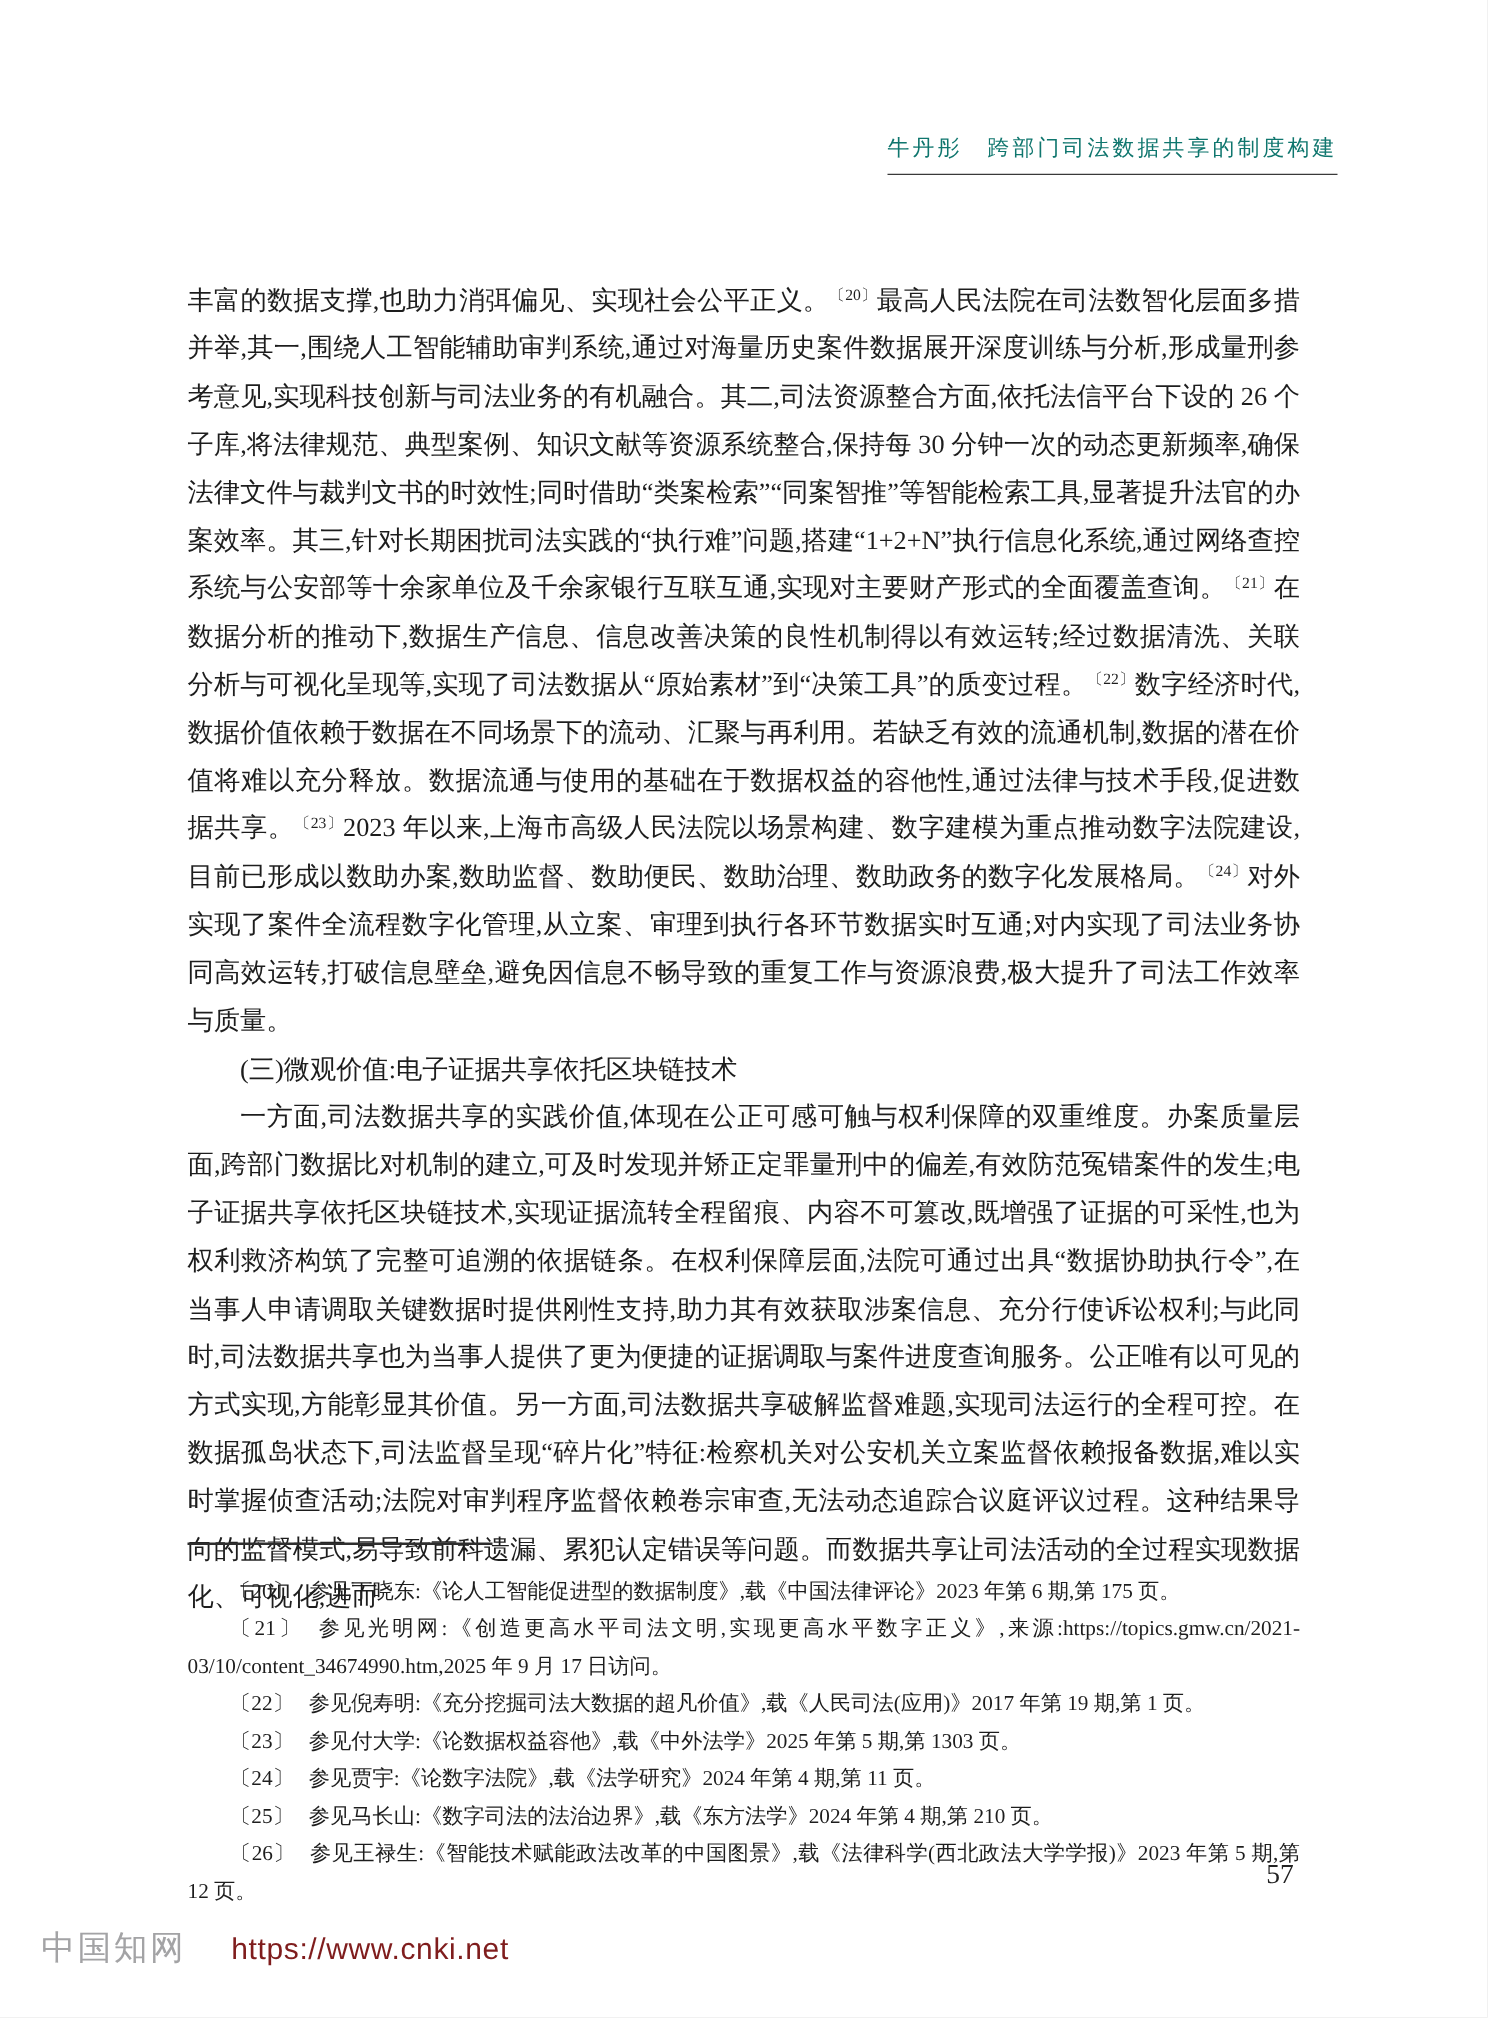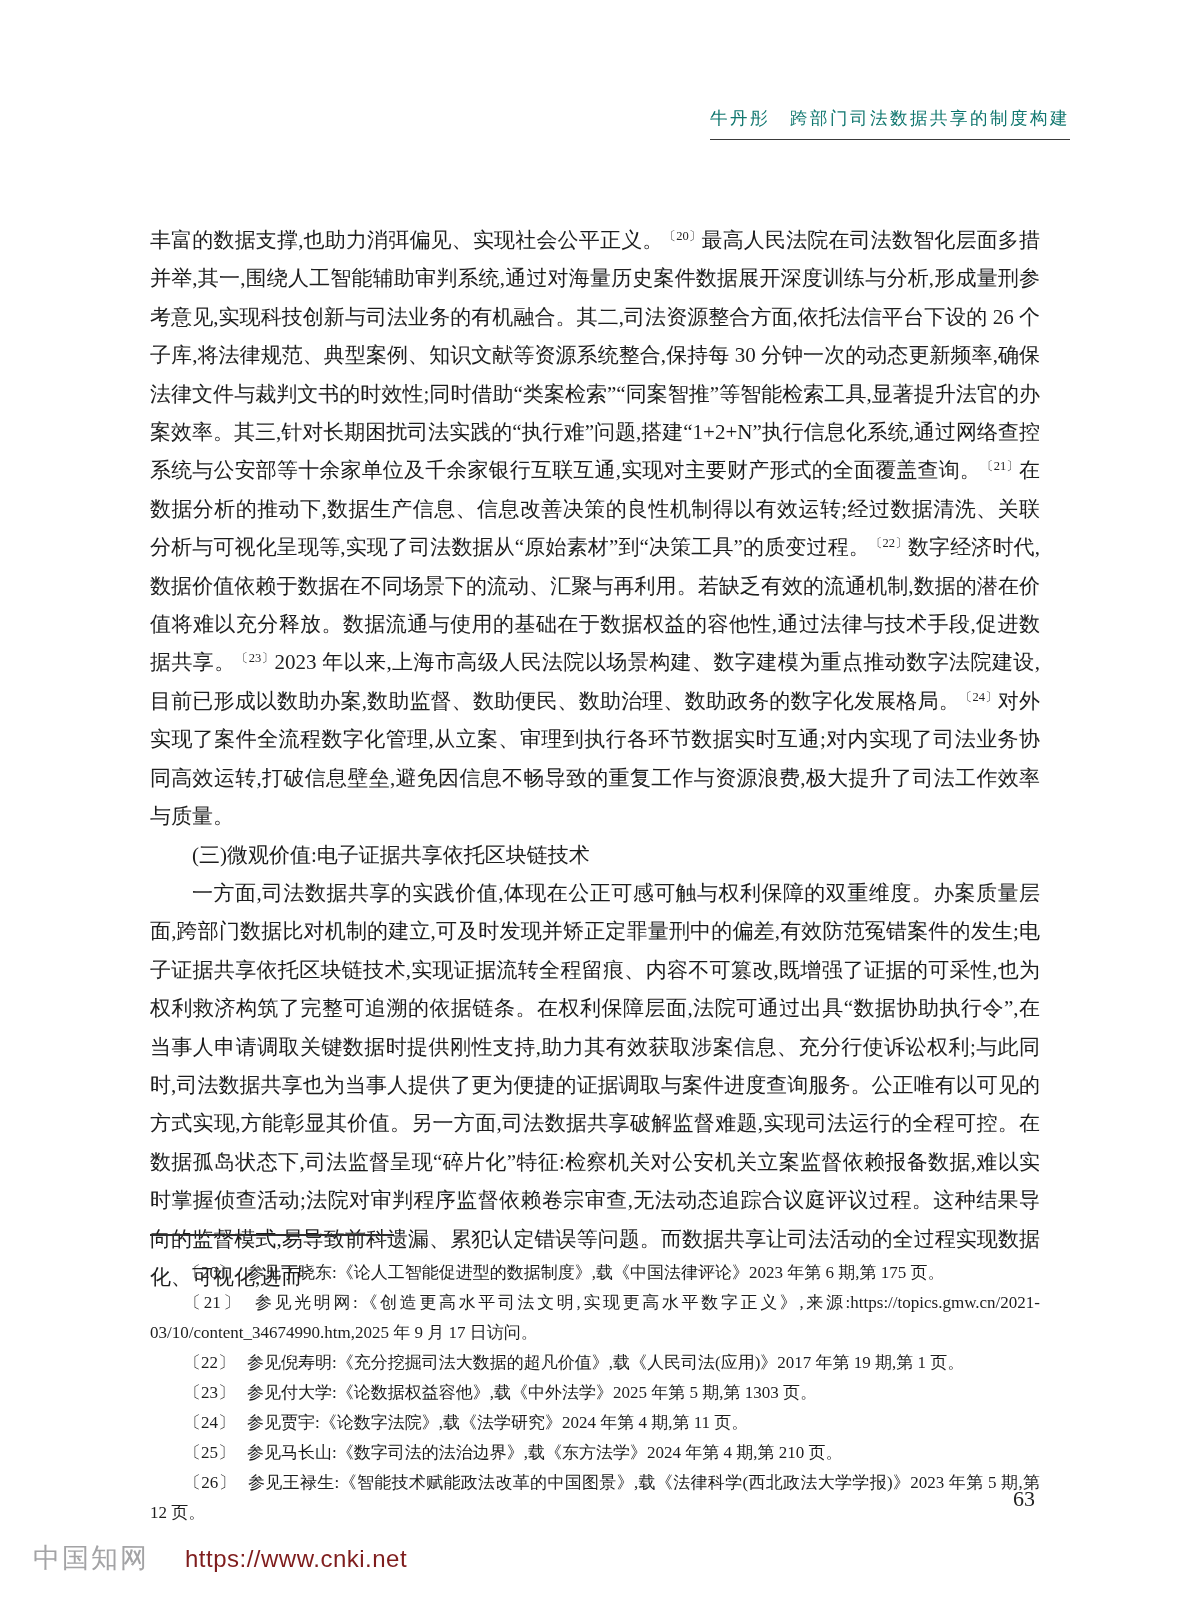--- a/index.html
+++ b/index.html
@@ -65,20 +65,20 @@
         <p class="footnote"><span class="fn-label">〔20〕</span><span class="fn-text">参见丁晓东:《论人工智能促进型的数据制度》,载《中国法律评论》2023 年第 6 期,第 175 页。</span></p>
         <p class="footnote"><span class="fn-label">〔21〕</span><span class="fn-text">参见光明网:《创造更高水平司法文明,实现更高水平数字正义》,来源:https://topics.gmw.cn/2021-03/10/content_34674990.htm,2025 年 9 月 17 日访问。</span></p>
         <p class="footnote"><span class="fn-label">〔22〕</span><span class="fn-text">参见倪寿明:《充分挖掘司法大数据的超凡价值》,载《人民司法(应用)》2017 年第 19 期,第 1 页。</span></p>
         <p class="footnote"><span class="fn-label">〔23〕</span><span class="fn-text">参见付大学:《论数据权益容他》,载《中外法学》2025 年第 5 期,第 1303 页。</span></p>
         <p class="footnote"><span class="fn-label">〔24〕</span><span class="fn-text">参见贾宇:《论数字法院》,载《法学研究》2024 年第 4 期,第 11 页。</span></p>
         <p class="footnote"><span class="fn-label">〔25〕</span><span class="fn-text">参见马长山:《数字司法的法治边界》,载《东方法学》2024 年第 4 期,第 210 页。</span></p>
         <p class="footnote"><span class="fn-label">〔26〕</span><span class="fn-text">参见王禄生:《智能技术赋能政法改革的中国图景》,载《法律科学(西北政法大学学报)》2023 年第 5 期,第 12 页。</span></p>
       </div>
   </div>
 
-  <div class="page-number">63</div>
+  <div class="page-number">57</div>
 
   <div class="watermark">
     <span class="wm-brand">中国知网</span>
     <span class="wm-url">https://www.cnki.net</span>
   </div>
 
 </div>
 
 </body></html>

